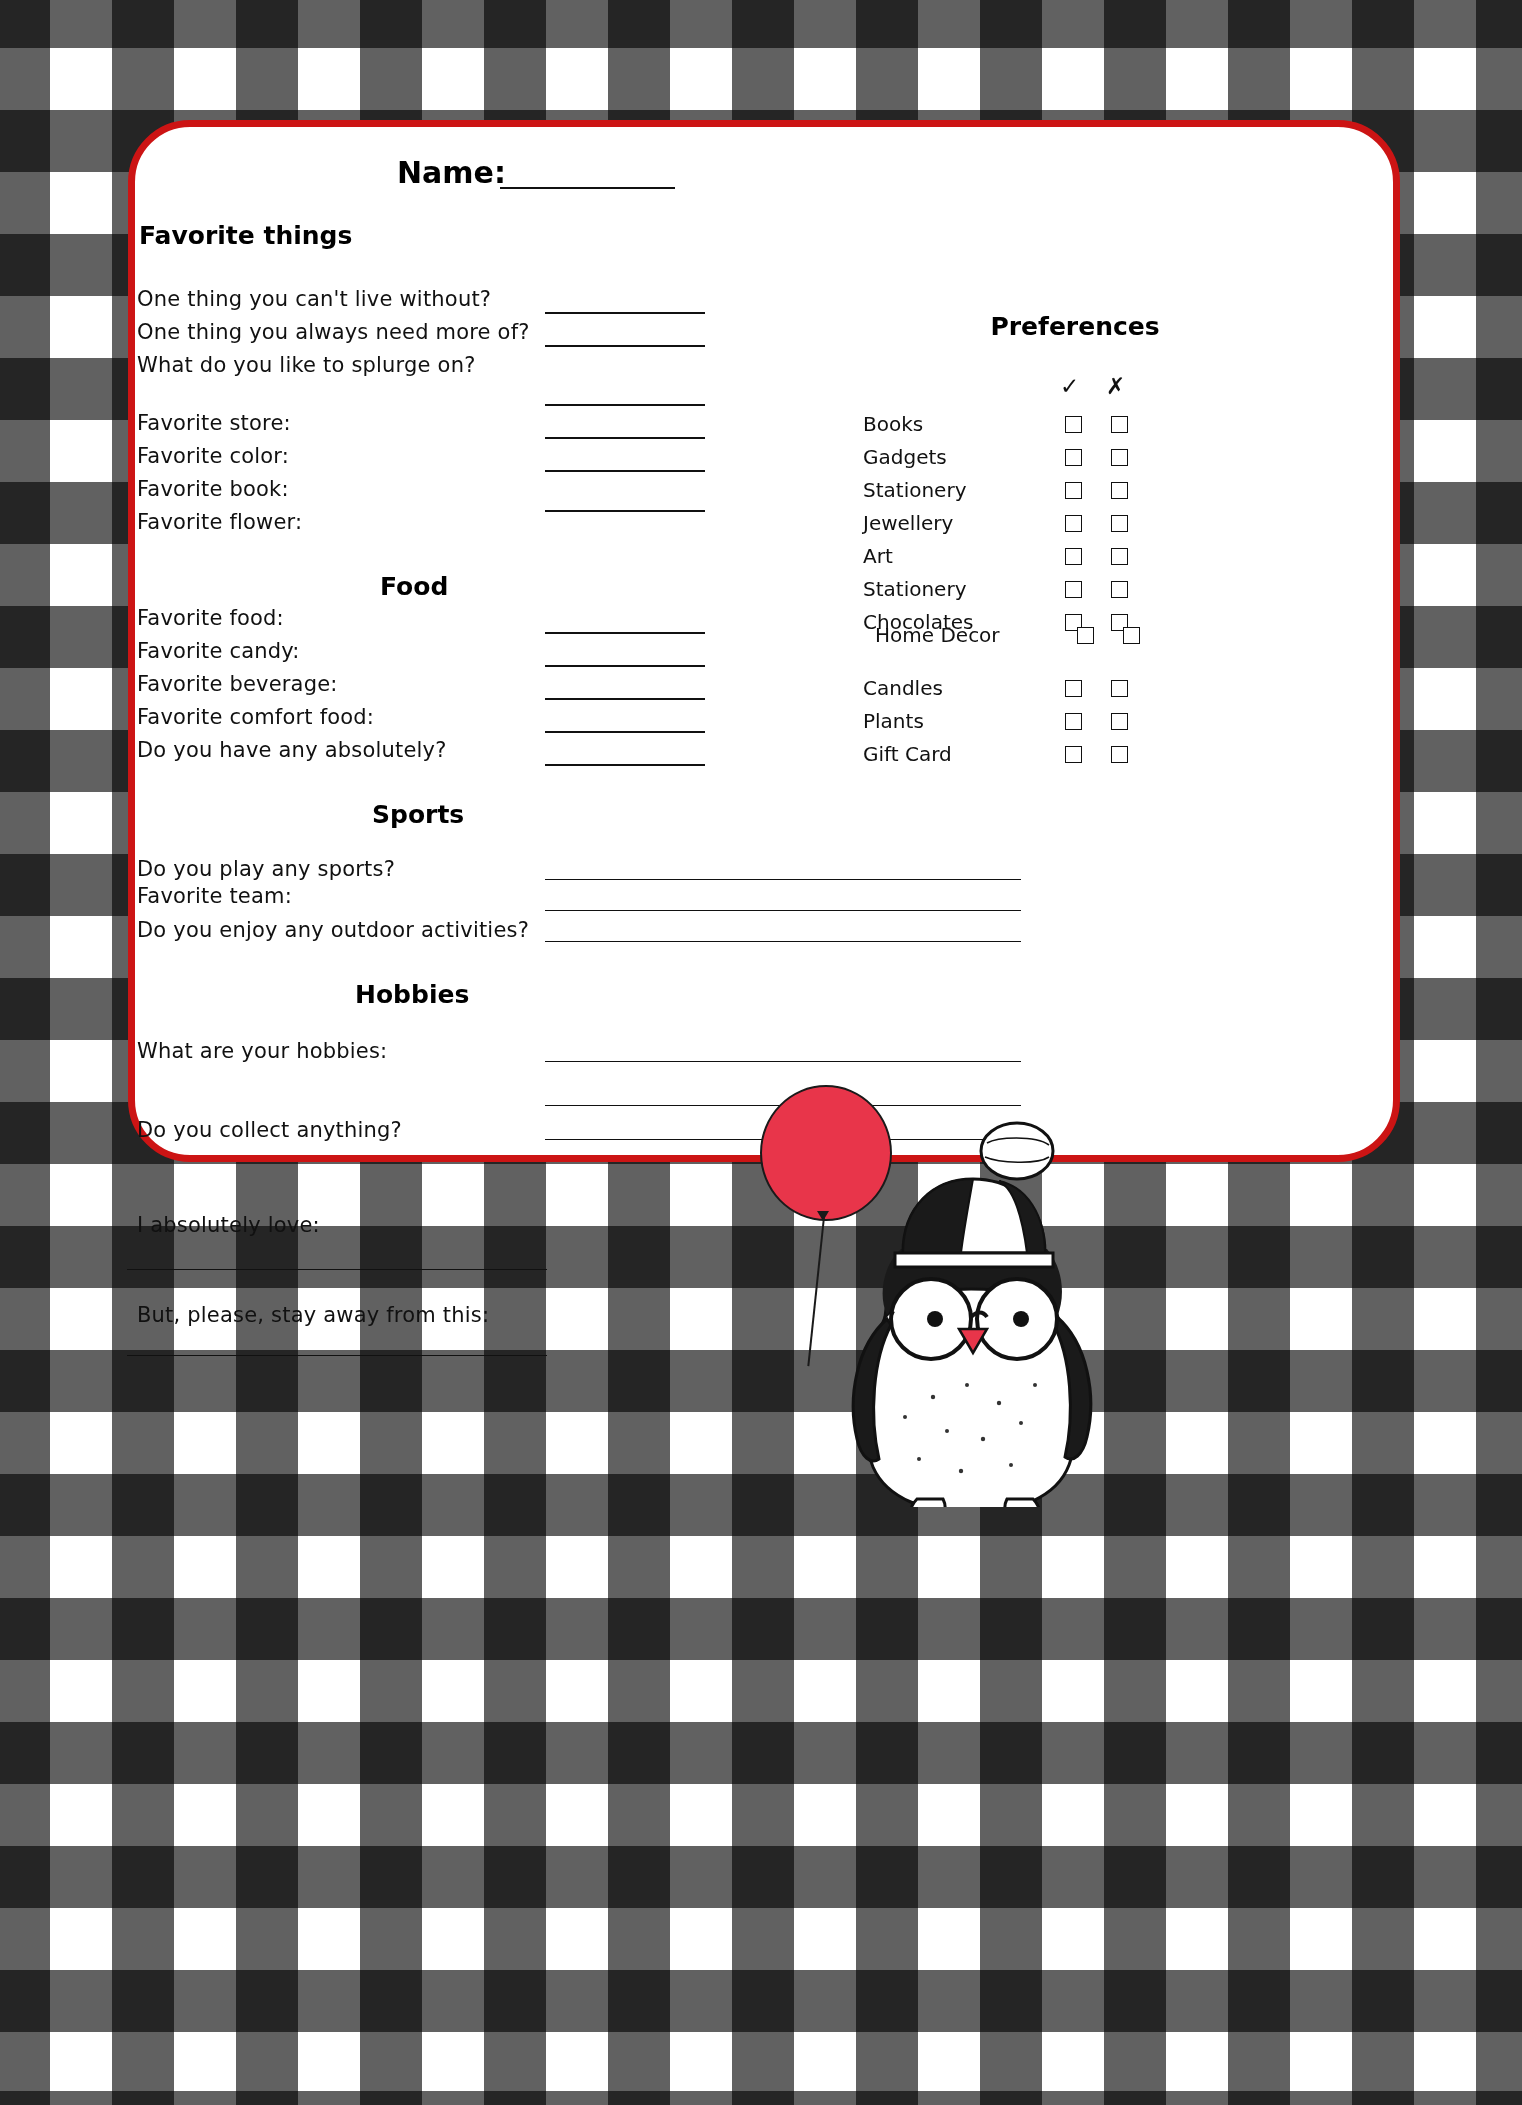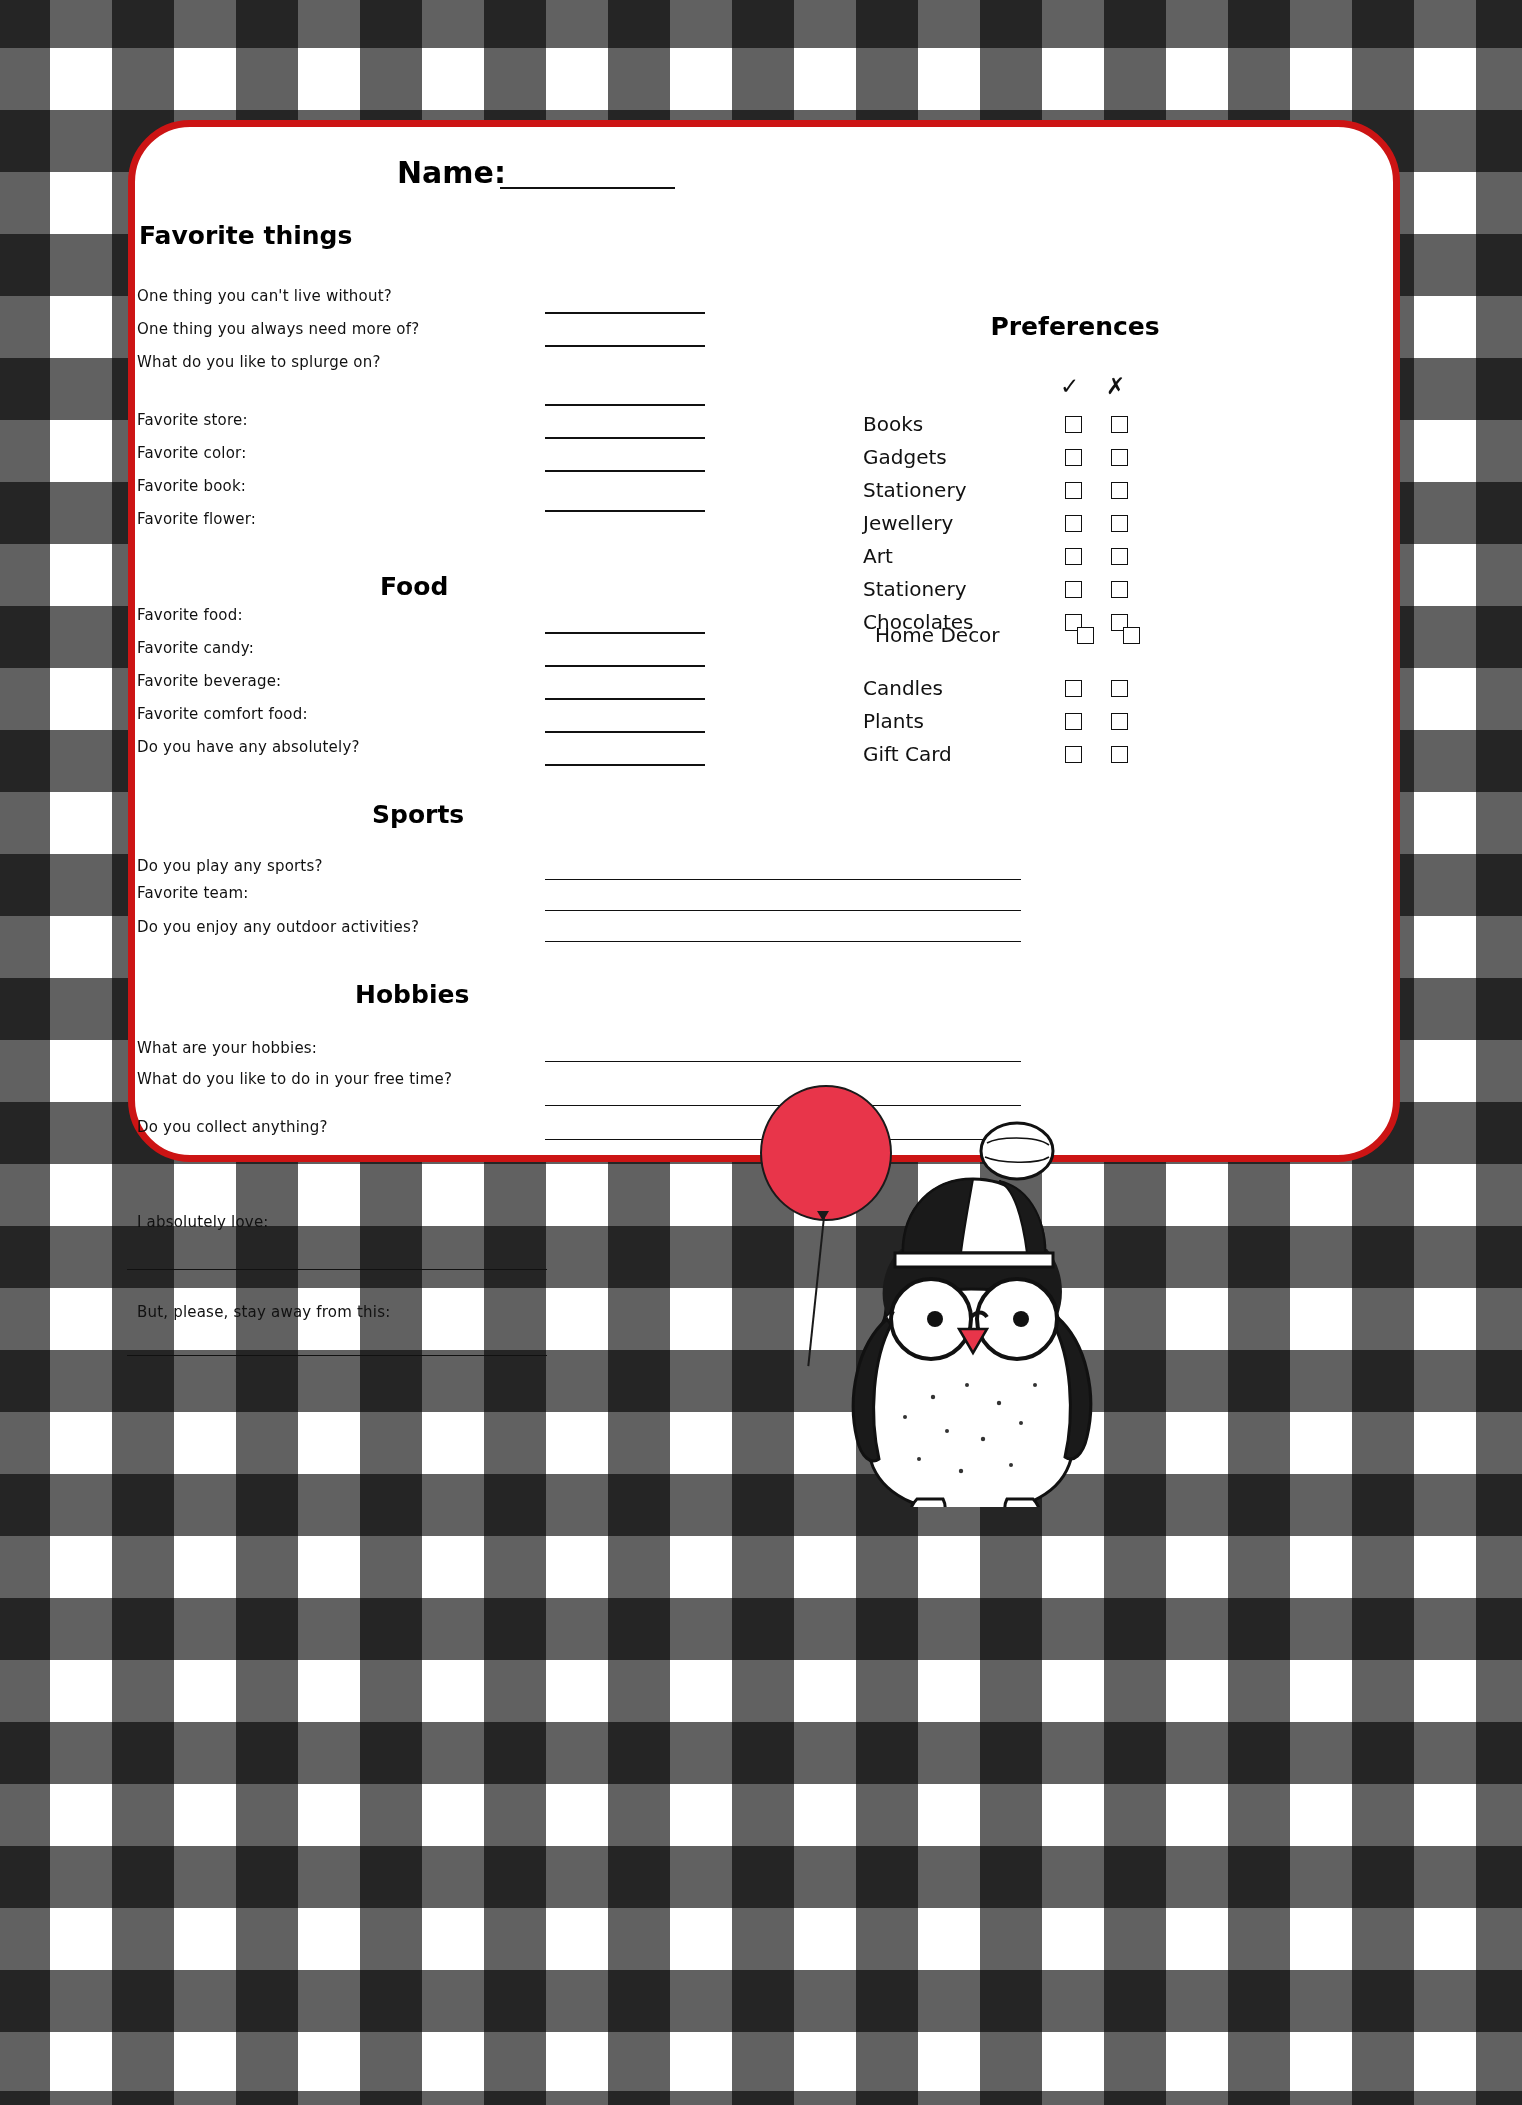--- a/index.html
+++ b/index.html
@@ -45,21 +45,21 @@
   #card-inner {
     position: relative;
     width: 100%;
     height: 100%;
   }
 
   
   .hand {
     font-family: "DejaVu Sans", sans-serif;
     font-weight: 400;
-    font-size: 15px;
+    font-size: 21px;
     color: #111111;
     letter-spacing: 0.2px;
   }
   .heading {
     font-family: "DejaVu Sans", sans-serif;
     font-weight: 700;
     font-size: 25px;
     color: #000000;
   }
   .name-label {
@@ -206,21 +206,20 @@
       <div class="abs hand" style="left:2px; top:757px;">Favorite team:</div>
       <div class="abs hand" style="left:2px; top:791px;">Do you enjoy any outdoor activities?</div>
 
       <div class="rule-thin" style="left:410px; top:752px; width:476px;"></div>
       <div class="rule-thin" style="left:410px; top:783px; width:476px;"></div>
       <div class="rule-thin" style="left:410px; top:814px; width:476px;"></div>
 
       <div class="abs heading" style="left:220px; top:853px;">Hobbies</div>
 
       <div class="abs hand" style="left:2px; top:912px;">What are your hobbies:</div>
-      <div class="abs hand" style="left:2px; top:939px; width:360px; line-height:26px;">What do you like to do in your free time?</div>
       <div class="abs hand" style="left:2px; top:991px;">Do you collect anything?</div>
 
       <div class="rule-thin" style="left:410px; top:934px; width:476px;"></div>
       <div class="rule-thin" style="left:410px; top:978px; width:476px;"></div>
       <div class="rule-thin" style="left:410px; top:1012px; width:476px;"></div>
 
       <div class="abs hand" style="left:2px; top:1086px;">I absolutely love:</div>
       <div class="rule-thin" style="left:-8px; top:1142px; width:420px;"></div>
 
       <div class="abs hand" style="left:2px; top:1176px;">But, please, stay away from this:</div>

